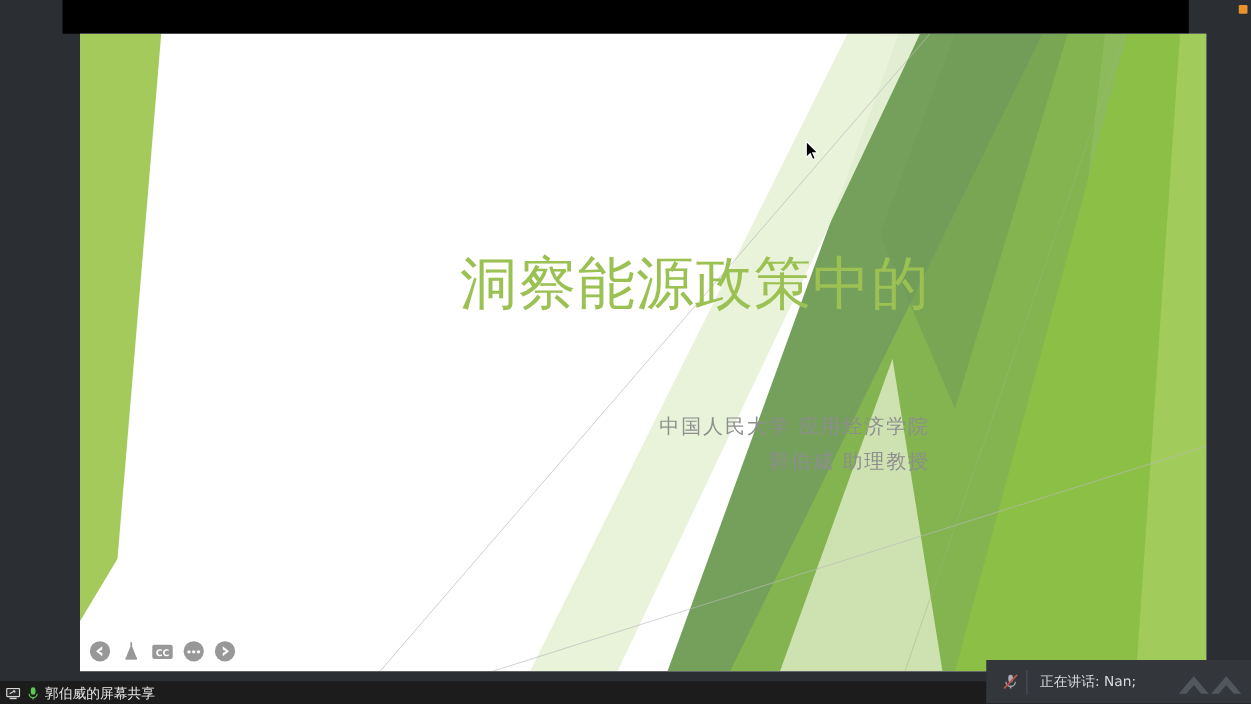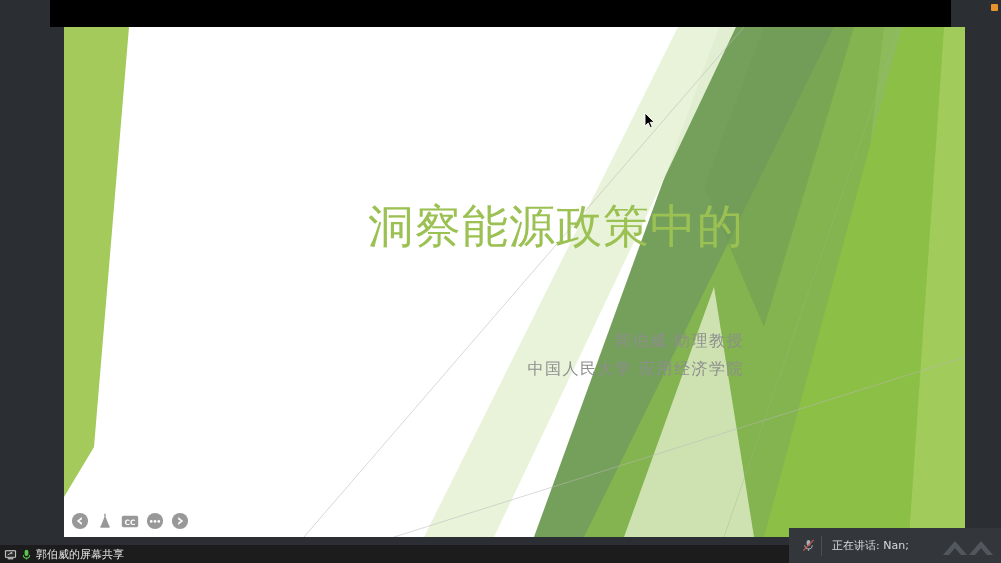--- a/index.html
+++ b/index.html
@@ -250,22 +250,22 @@
         <line x1="836" y1="0" x2="660" y2="510" stroke="#9bb87e" stroke-width="0.7" opacity="0.55"></line>
         <line x1="901" y1="330" x2="330" y2="510" stroke="#b9b9b9" stroke-width="0.7" opacity="0.75"></line>
       </svg>
     </div>
 
     <div class="title-block">
       <div class="title-line">洞察能源政策中的</div>
     </div>
 
     <div class="subtitle-block">
+      <div class="sub-line">中国人民大学 应用经济学院</div>
       <div class="sub-line">郭伯威 助理教授</div>
-      <div class="sub-line">中国人民大学 应用经济学院</div>
     </div>
 
     <div class="controls">
       <div class="ctl">
         <svg viewBox="0 0 20 20" width="18" height="18">
           <circle cx="10" cy="10" r="9" fill="#5a5a5a"></circle>
           <path d="M12 5.5 L6.5 10 L12 14.5 L12 11.6 L9 10 L12 8.4 Z" fill="#ffffff"></path>
         </svg>
       </div>
       <div class="ctl">

